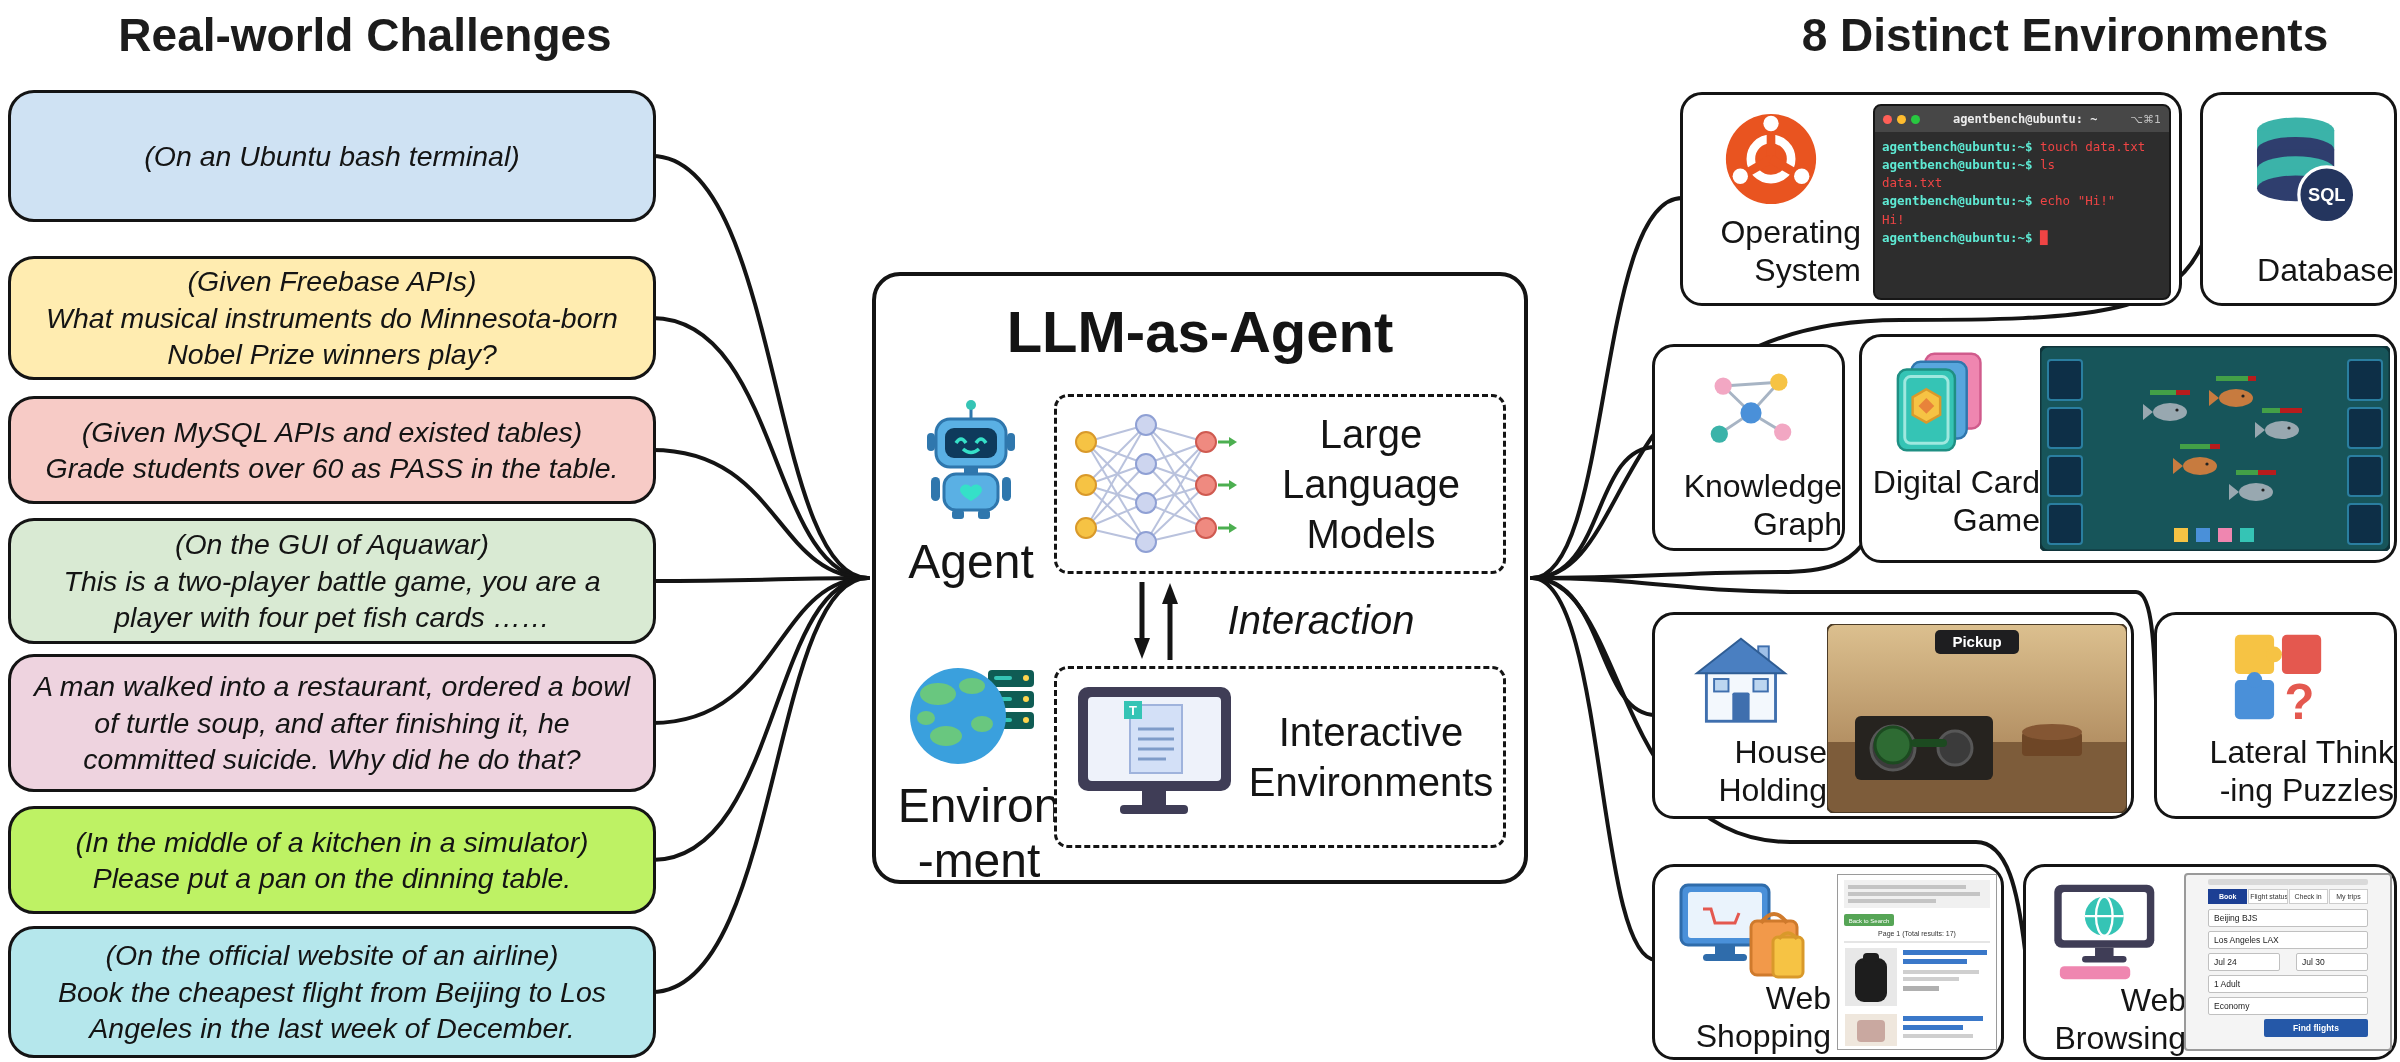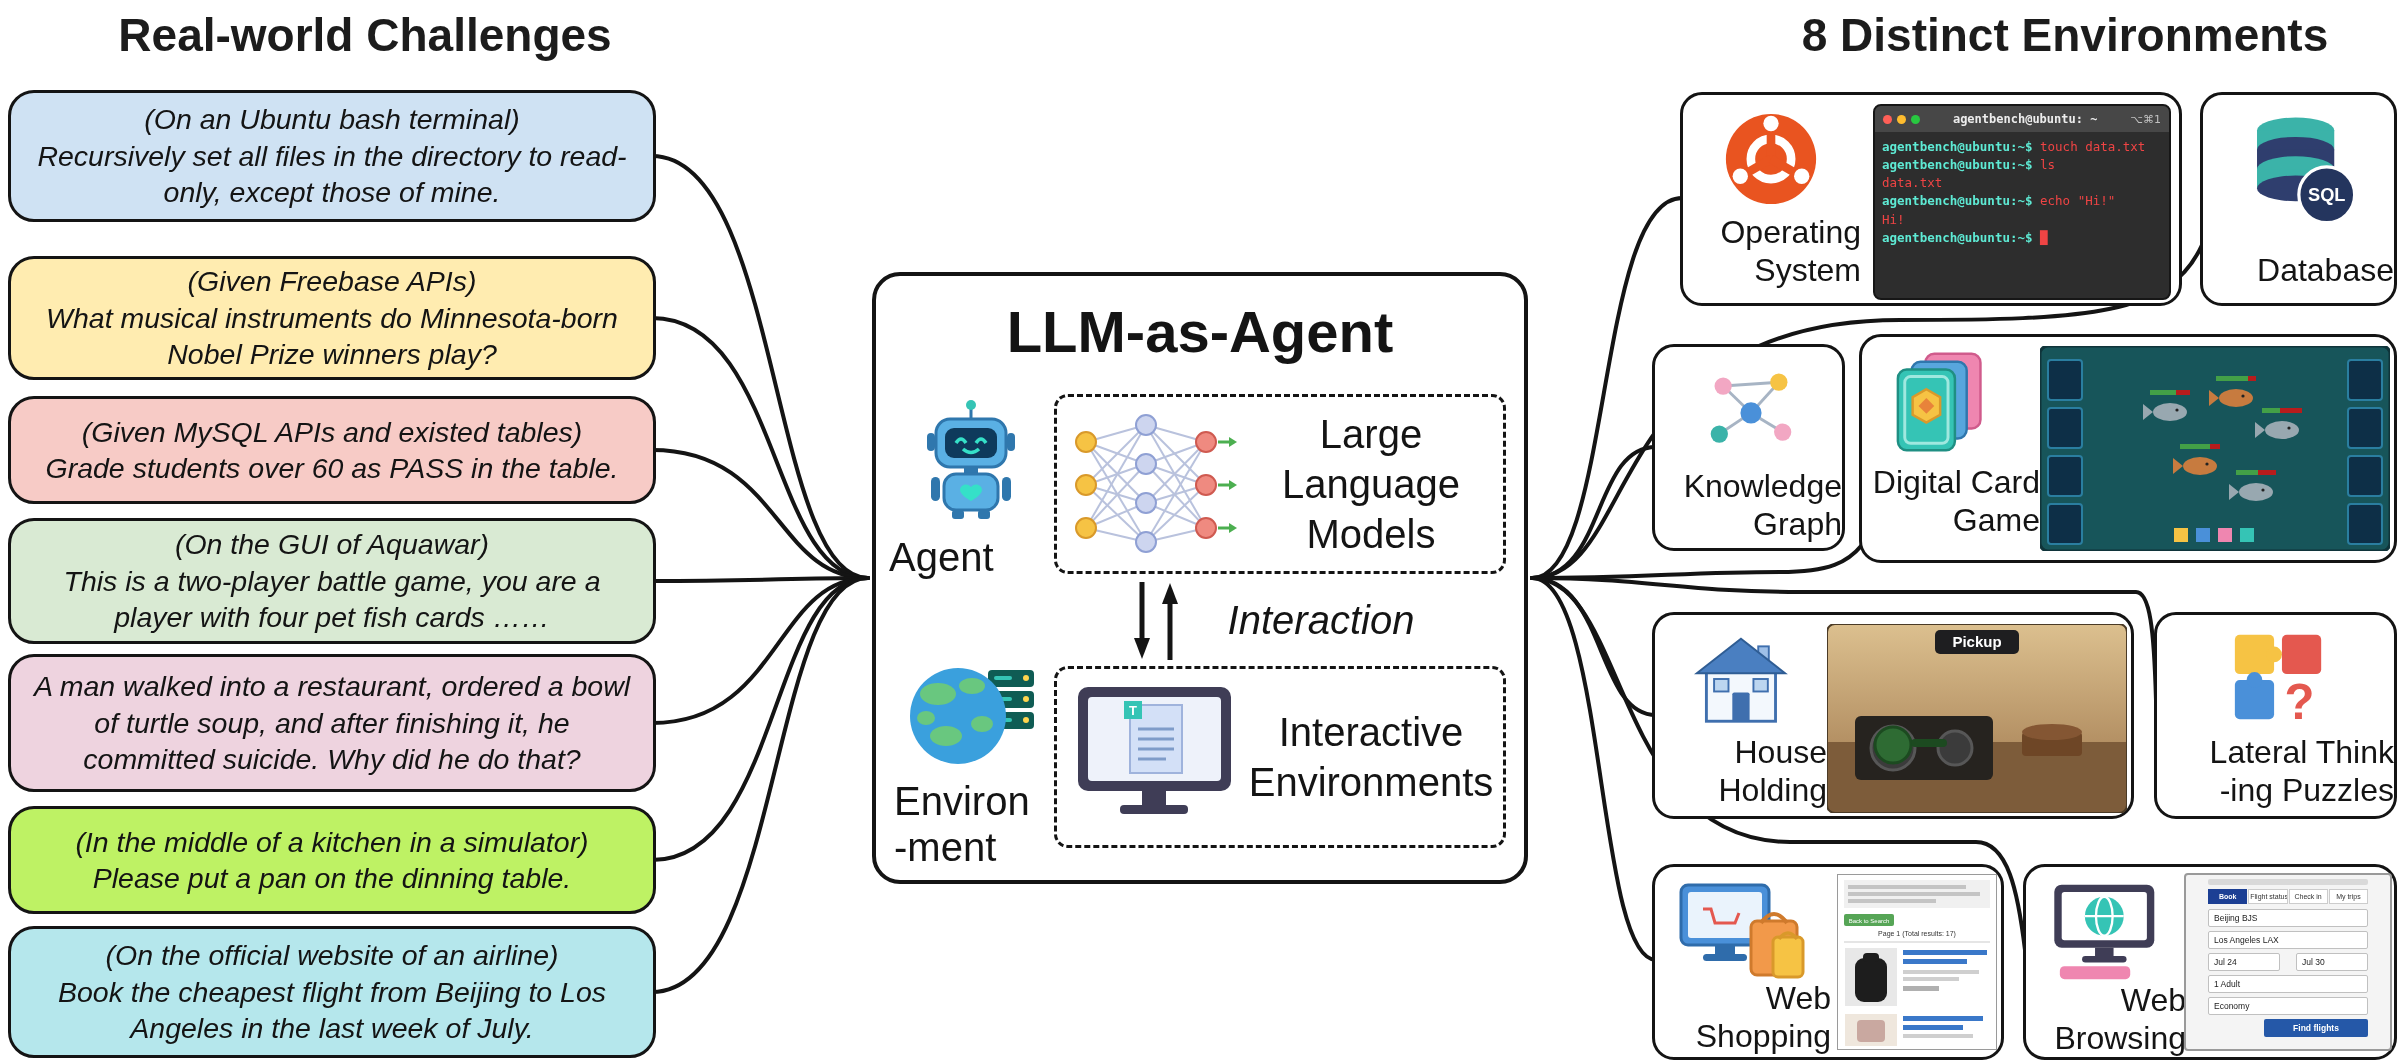--- a/index.html
+++ b/index.html
@@ -17,21 +17,21 @@
     display:flex; flex-direction:column; justify-content:center; align-items:center; text-align:center;
     font-style:italic; font-size:28.5px; line-height:1.28; color:#141414; z-index:2; padding:6px 16px; }
 
   
   .cbox { position:absolute; left:872px; top:272px; width:656px; height:612px; background:#fff;
     border:4px solid #141414; border-radius:28px; z-index:2; }
   .cbox-title { position:absolute; left:0; top:22px; width:100%; text-align:center; font-size:58px; font-weight:bold; }
   .dashed { position:absolute; border:3px dashed #141414; border-radius:14px; background:#fff; }
   .dash-label { position:absolute; display:flex; align-items:center; justify-content:center; text-align:center;
     font-size:40px; line-height:1.25; }
-  .side-label { position:absolute; font-size:40px; line-height:1.15; }
+  .side-label { position:absolute; text-align:center; font-size:48px; line-height:1.15; }
   .side-label span { display:block; white-space:nowrap; }
   .interaction { position:absolute; font-style:italic; font-size:40px; text-align:center; }
 
   
   .envbox { position:absolute; background:#fff; border:3.5px solid #141414; border-radius:22px; z-index:2; }
   .env-label { position:absolute; text-align:right; font-size:32px; line-height:1.2; color:#141414; }
   .env-label span { display:block; white-space:nowrap; }
   .icon-abs { position:absolute; }
 
   
@@ -84,21 +84,20 @@
     <path d="M 1532 578 C 1650 578, 1680 592, 1800 592 L 2136 592 C 2150 592, 2154 630, 2156 700"></path>
     <path d="M 1532 578 C 1606 578, 1596 960, 1656 960"></path>
     <path d="M 1532 578 C 1628 578, 1612 842, 1790 842 L 1976 842 C 2008 842, 2018 892, 2025 950"></path>
   </svg>
 
   <div class="sec-title" style="left:90px; top:8px; width:550px;">Real-world Challenges</div>
   <div class="sec-title" style="left:1730px; top:8px; width:670px;">8 Distinct Environments</div>
 
   <div class="challenge" style="top: 90px; height: 132px; background-color: rgb(207, 226, 243);">
     <div>(On an Ubuntu bash terminal)</div>
-    <div>Recursively set all files in the directory to read-only, except those of mine.</div>
   </div>
   <div class="challenge" style="top: 256px; height: 124px; background-color: rgb(255, 236, 176);">
     <div>(Given Freebase APIs)</div>
     <div>What musical instruments do Minnesota-born Nobel Prize winners play?</div>
   </div>
   <div class="challenge" style="top: 396px; height: 108px; background-color: rgb(247, 203, 198);">
     <div>(Given MySQL APIs and existed tables)</div>
     <div>Grade students over 60 as PASS in the table.</div>
   </div>
   <div class="challenge" style="top: 518px; height: 126px; background-color: rgb(217, 234, 211);">
@@ -108,21 +107,21 @@
   <div class="challenge" style="top: 654px; height: 138px; background-color: rgb(238, 211, 223);">
     <div></div>
     <div>A man walked into a restaurant, ordered a bowl of turtle soup, and after finishing it, he committed suicide. Why did he do that?</div>
   </div>
   <div class="challenge" style="top: 806px; height: 108px; background-color: #bef264;">
     <div>(In the middle of a kitchen in a simulator)</div>
     <div>Please put a pan on the dinning table.</div>
   </div>
   <div class="challenge" style="top: 926px; height: 132px; background-color: rgb(181, 231, 236);">
     <div>(On the official website of an airline)</div>
-    <div>Book the cheapest flight from Beijing to Los Angeles in the last week of July.</div>
+    <div>Book the cheapest flight from Beijing to Los Angeles in the last week of December.</div>
   </div>
 
   <div class="cbox">
     <div class="cbox-title">LLM-as-Agent</div>
 
     <svg class="icon-abs" style="left:40px; top:116px;" width="110" height="132" viewBox="0 0 110 130">
       <line x1="55" y1="16" x2="55" y2="27" stroke="#2f77ad" stroke-width="3"></line>
       <circle cx="55" cy="12" r="5" fill="#35c4b5"></circle>
       <rect x="20" y="26" width="70" height="48" rx="14" fill="#5ab0e4" stroke="#2f77ad" stroke-width="3"></rect>
       <rect x="11" y="40" width="8" height="18" rx="4" fill="#2f77ad"></rect>

